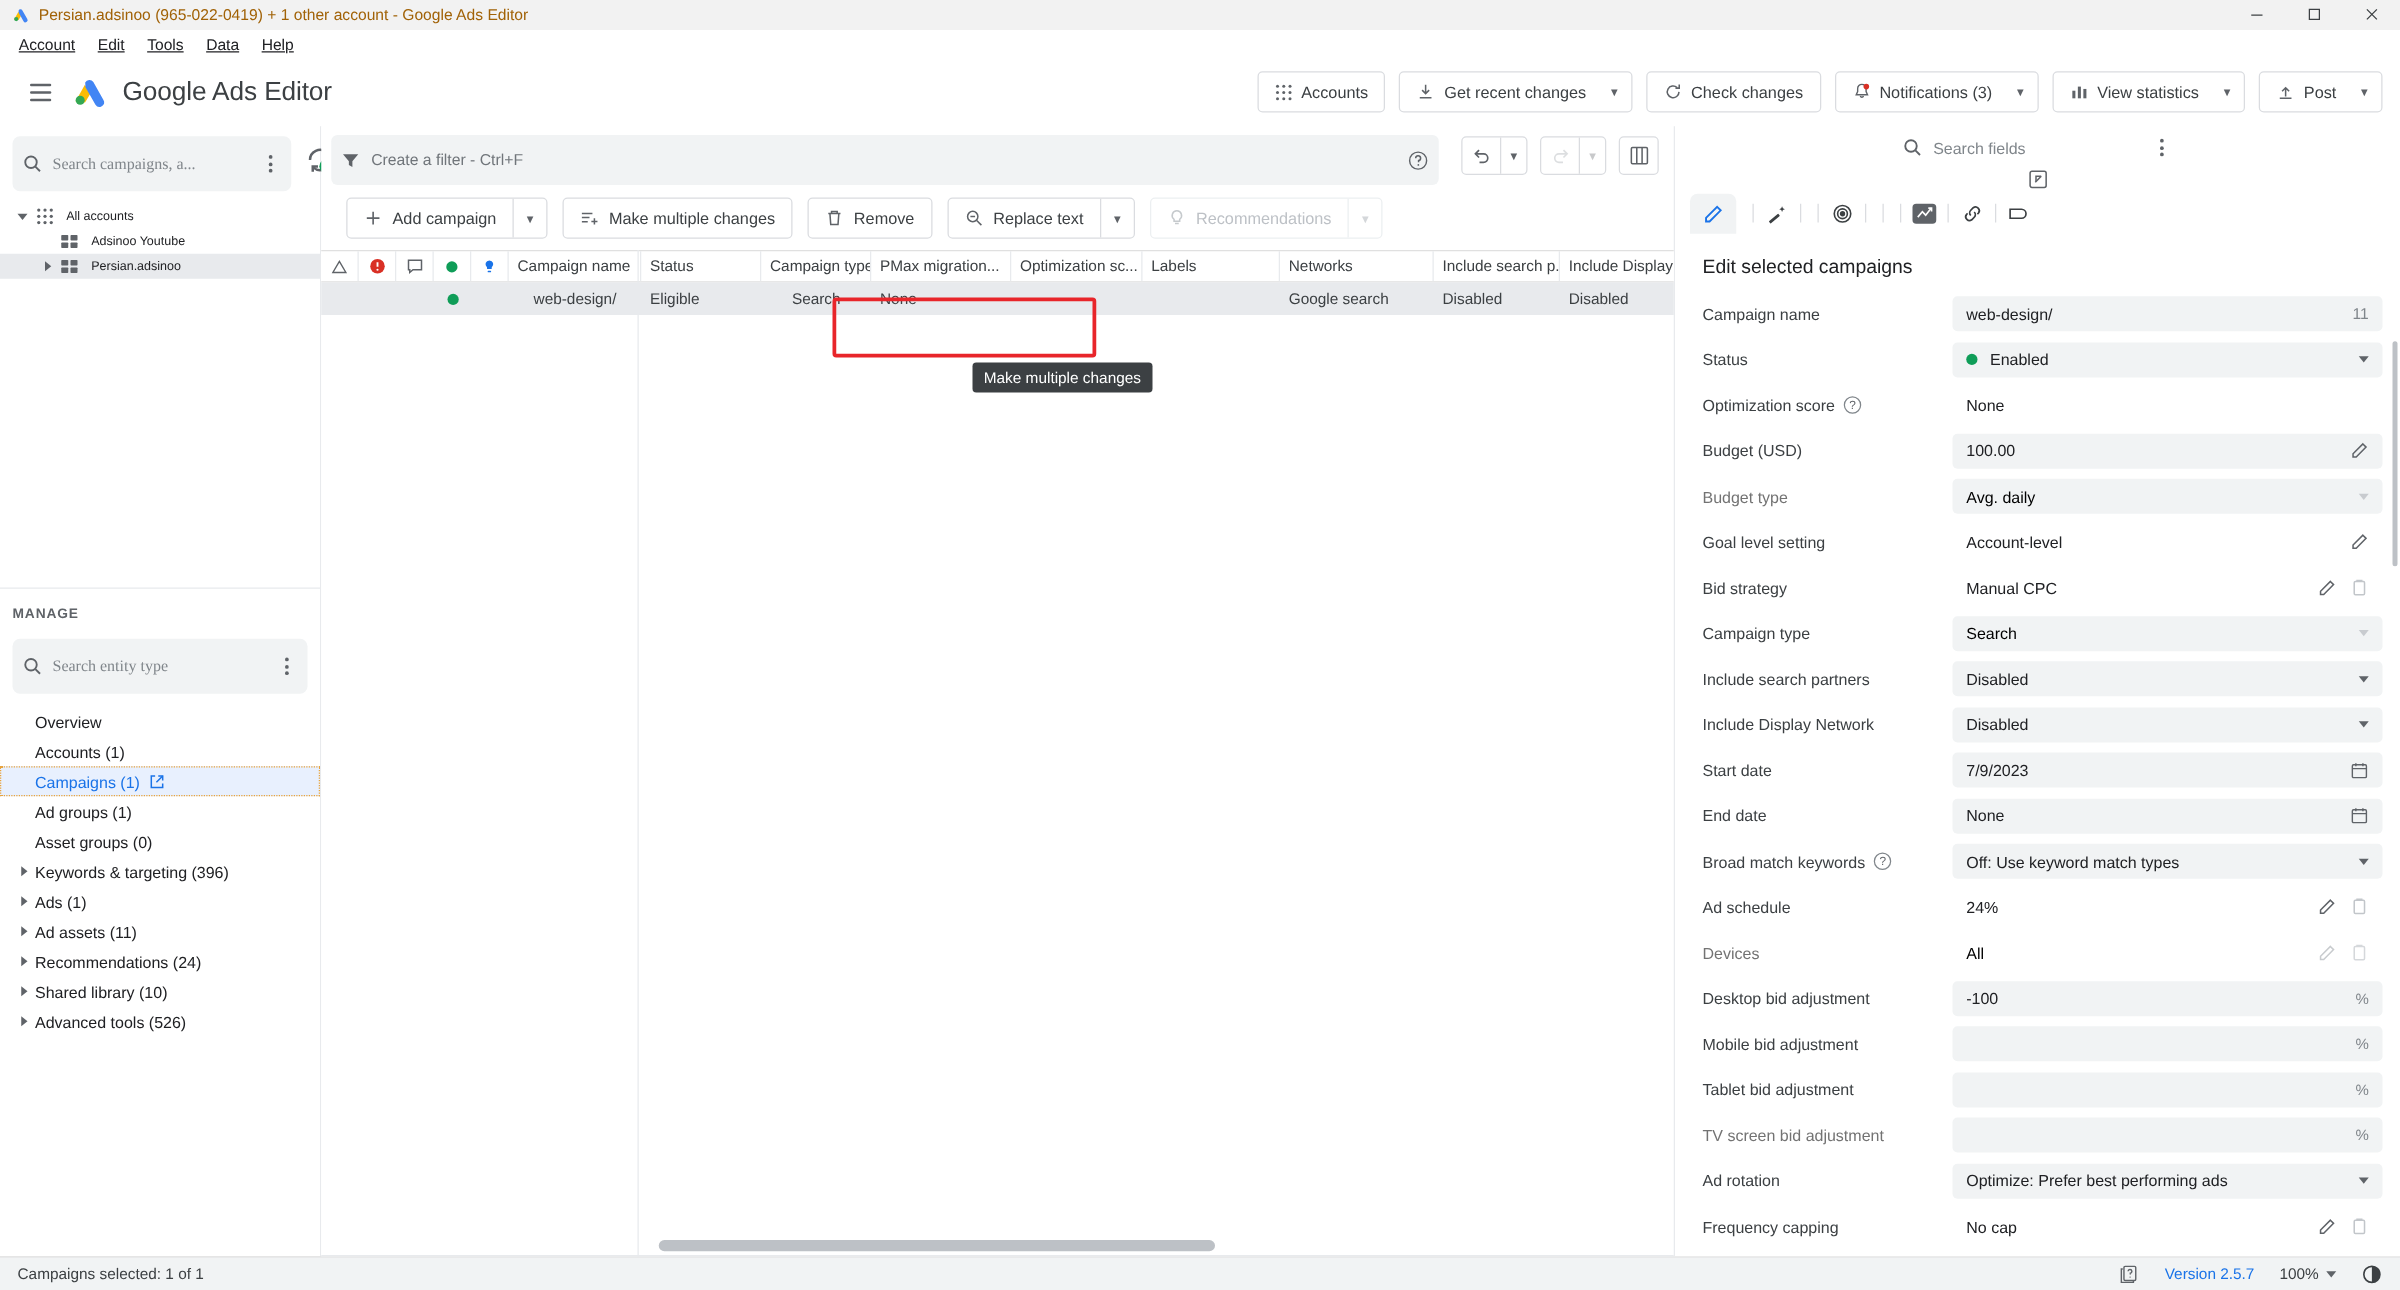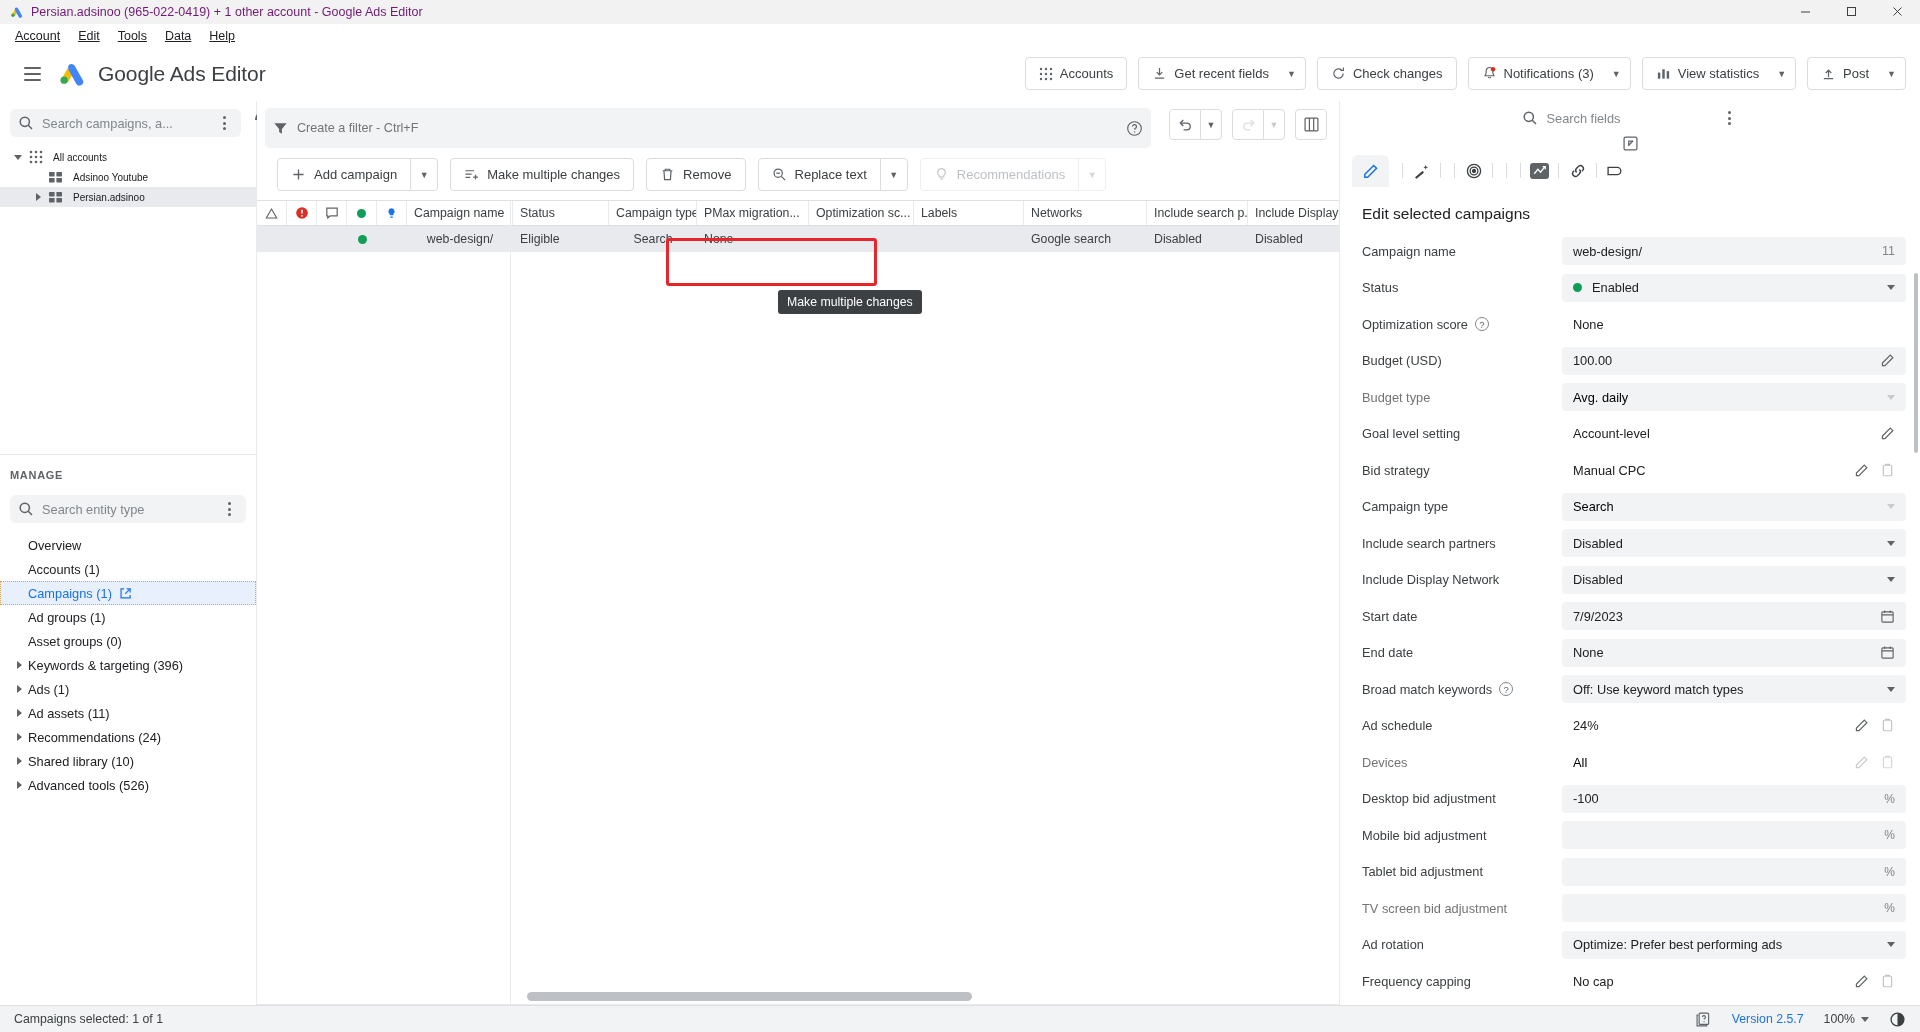--- a/index.html
+++ b/index.html
@@ -8,21 +8,21 @@
     font-family: "Liberation Sans", sans-serif;
     background: #ffffff;
     overflow: hidden;
     -webkit-font-smoothing: antialiased;
   }
   .app { width: 1920px; height: 1032px; display: flex; flex-direction: column; position: relative; }
 
   
   .titlebar {
     height: 24px; background: #f2f2f2; display: flex; align-items: center;
-    padding-left: 10px; font-size: 12.5px; color: #701a75; flex: 0 0 24px;
+    padding-left: 10px; font-size: 12.5px; color: #a16207; flex: 0 0 24px;
     border-bottom: 1px solid #f2f2f2;
   }
   .titlebar .glogo { width: 14px; height: 14px; margin-right: 7px; flex: 0 0 auto; }
   .titlebar .ttl { white-space: nowrap; }
   .winbtns { margin-left: auto; display: flex; height: 24px; }
   .winbtn { width: 46px; height: 24px; display: flex; align-items: center; justify-content: center;
             color: #3c4043; font-size: 12px; }
   .winbtn svg { display:block; }
 
   
@@ -54,22 +54,22 @@
   .btn .caret { margin-left: 6px; padding: 0 5px; color: #5f6368; font-size: 9px; }
   .icon { display: inline-flex; align-items: center; justify-content: center; flex: 0 0 auto; }
 
   
   .body { flex: 1 1 auto; display: flex; min-height: 0; }
 
   
   .sidebar { width: 257px; flex: 0 0 257px; background: #fff; display: flex; flex-direction: column;
              border-right: 1px solid #e8eaed; min-height: 0; }
   .search-pill {
-    margin: 8px 10px 4px 10px; height: 28px; background: #f1f3f4; border-radius: 6px;
-    display: flex; align-items: center; padding: 0 8px; gap: 8px;
+    margin: 8px 10px 4px 10px; height: 44px; background: #f1f3f4; border-radius: 6px;
+    display: flex; align-items: center; padding: 0 8px; gap: 8px; font-family: Liberation Serif, serif;
   }
   .search-pill input {
     border: 0; background: transparent; outline: none; flex: 1 1 auto;
     font-size: 12.8px; color: #3c4043; font-family: inherit; min-width: 0;
   }
   .search-pill input::placeholder { color: #80868b; }
   .kebab { width: 18px; display: flex; flex-direction: column; align-items: center; gap: 2.5px; cursor: pointer; }
   .kebab i { width: 3px; height: 3px; border-radius: 50%; background: #5f6368; display: block; }
   .sync-icon { width: 28px; height: 28px; margin-right: 6px; flex: 0 0 auto; cursor: pointer; }
 
@@ -267,21 +267,21 @@
         </span>
         <span>Accounts</span>
       </div>
 
       <div class="btn split">
         <span class="icon">
           <svg width="15" height="15" viewBox="0 0 16 16" fill="none" stroke="#5f6368" stroke-width="1.3">
             <path d="M8 2v7M5 6.5l3 3 3-3M3 13h10"></path>
           </svg>
         </span>
-        <span>Get recent fields</span>
+        <span>Get recent changes</span>
         <span class="caret">▼</span>
       </div>
 
       <div class="btn">
         <span class="icon">
           <svg width="15" height="15" viewBox="0 0 16 16" fill="none" stroke="#5f6368" stroke-width="1.3">
             <path d="M13 8a5 5 0 1 1-1.6-3.7"></path>
               <path d="M13.2 1.6v3.2h-3.2"></path>
           </svg>
         </span>

